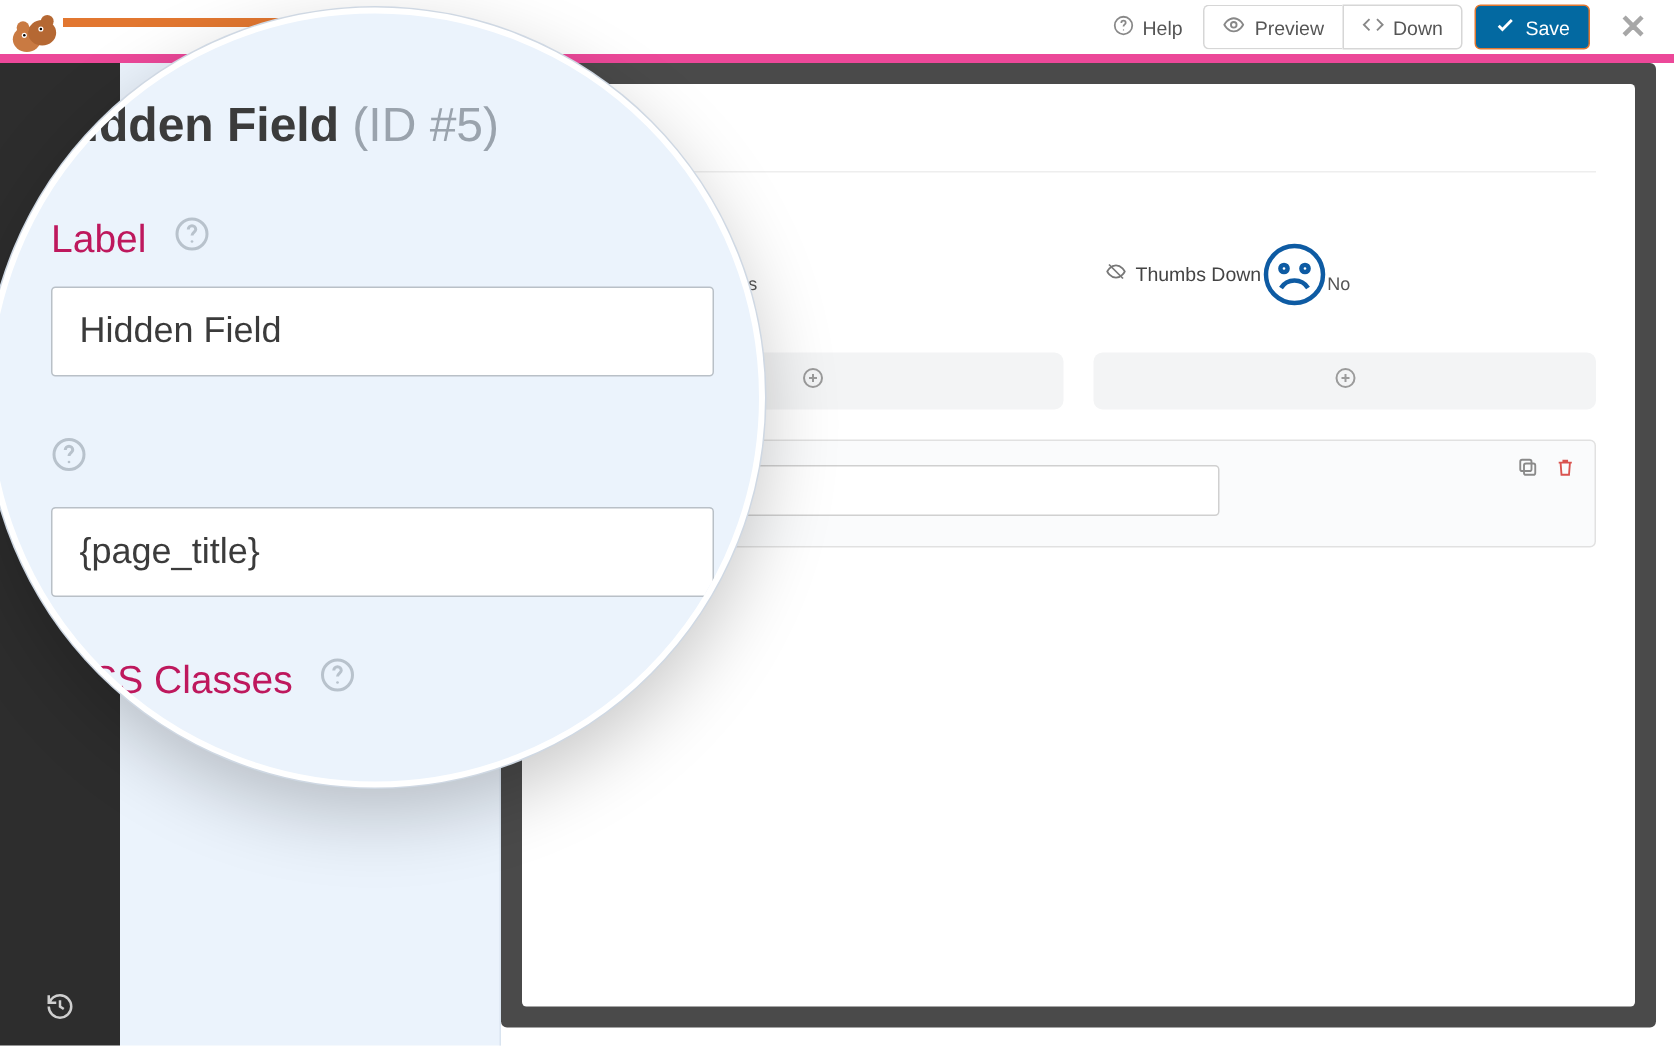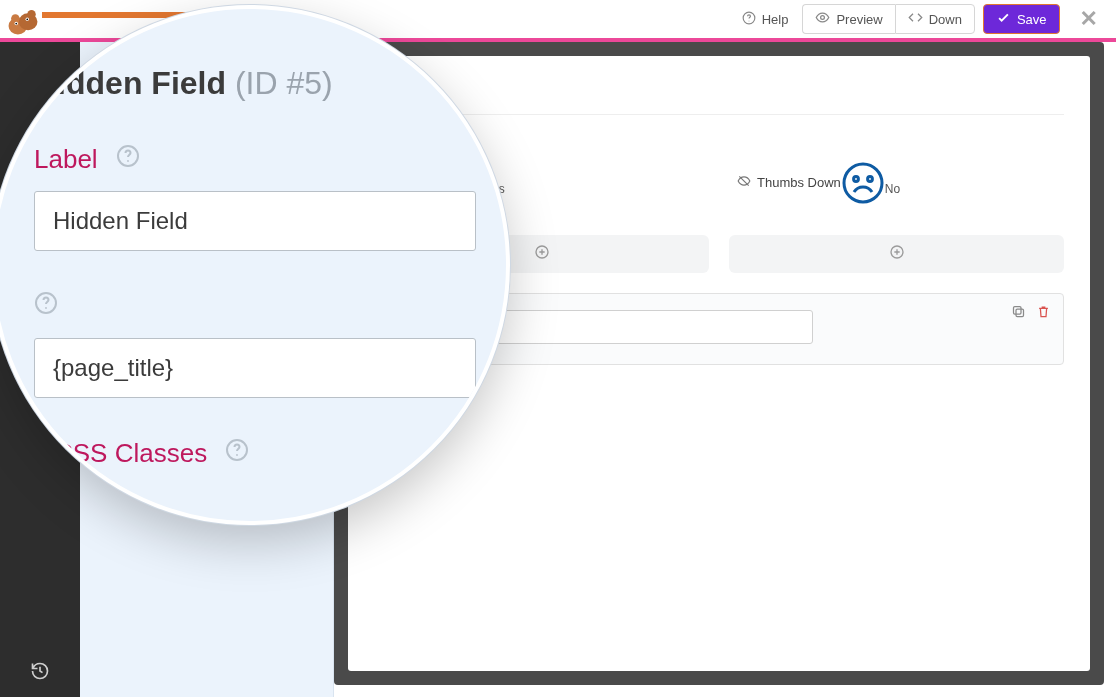--- a/index.html
+++ b/index.html
@@ -3,21 +3,21 @@
 <meta charset="utf-8">
 <style>
   * { box-sizing: border-box; margin: 0; padding: 0; }
   html, body { width: 1116px; height: 697px; font-family: -apple-system, "Segoe UI", Helvetica, Arial, sans-serif; background: #fff; overflow: hidden; }
 
   
   .topbar {
     position: absolute; top: 0; left: 0; right: 0; height: 42px;
     display: flex; align-items: center; justify-content: flex-end;
     gap: 8px; padding: 0 18px 0 50px;
-    border-bottom: 4px solid #ec4899; background: #fff; z-index: 30;
+    border-bottom: 6px solid #ec4899; background: #fff; z-index: 30;
   }
   .orange-progress {
     position: absolute; left: 42px; top: 12px; width: 150px; height: 6px;
     background: #e27730;
   }
   .logo {
     position: absolute; left: 6px; top: 4px; width: 34px; height: 34px;
     z-index: 35;
   }
   .logo svg { width: 34px; height: 34px; }
@@ -30,21 +30,21 @@
     display: inline-flex; align-items: center; gap: 6px;
     height: 30px; padding: 0 12px;
     font-size: 13px; color: #555;
     background: #fff; border: 1px solid #d6d6d6; border-radius: 4px;
     cursor: pointer;
   }
   .btn svg { width: 15px; height: 15px; }
   .btn-group { display: flex; }
   .btn-group .btn:first-child { border-top-right-radius: 0; border-bottom-right-radius: 0; border-right: none; }
   .btn-group .btn:last-child  { border-top-left-radius: 0;  border-bottom-left-radius: 0; }
-  .btn-primary { background: #6d28d9; border-color: #e27730; color: #fff; }
+  .btn-primary { background: #0369a1; border-color: #e27730; color: #fff; }
   .btn-primary svg { stroke: #fff; }
   .close-x { margin-left: 12px; color: #a7a7a7; font-size: 22px; font-weight: bold; cursor: pointer; }
 
   
   .sidebar-dark {
     position: absolute; left: 0; top: 42px; bottom: 0; width: 80px;
     background: #2d2d2d; z-index: 5;
   }
   .history-btn {
     position: absolute; left: 0; bottom: 0; width: 80px; height: 48px;
@@ -309,21 +309,21 @@
       <span class="q">
         <svg viewBox="0 0 24 24" fill="none" stroke="#b8c2cc" stroke-width="2">
             <circle cx="12" cy="12" r="10"></circle>
             <path d="M9.5 9a2.5 2.5 0 115 0c0 1.5-2.5 2-2.5 4"></path>
             <circle cx="12" cy="17" r="0.9" fill="#b8c2cc" stroke="none"></circle>
           </svg>
       </span>
     </div>
     <input class="mag-input" value="{page_title}" style="">
 
-    <div class="mag-label" style="margin-left:20px">
+    <div class="mag-label" style="margin-left:8px">
       <span>CSS Classes</span>
       <span class="q">
         <svg viewBox="0 0 24 24" fill="none" stroke="#b8c2cc" stroke-width="2">
             <circle cx="12" cy="12" r="10"></circle>
             <path d="M9.5 9a2.5 2.5 0 115 0c0 1.5-2.5 2-2.5 4"></path>
             <circle cx="12" cy="17" r="0.9" fill="#b8c2cc" stroke="none"></circle>
           </svg>
       </span>
     </div>
   </div>

